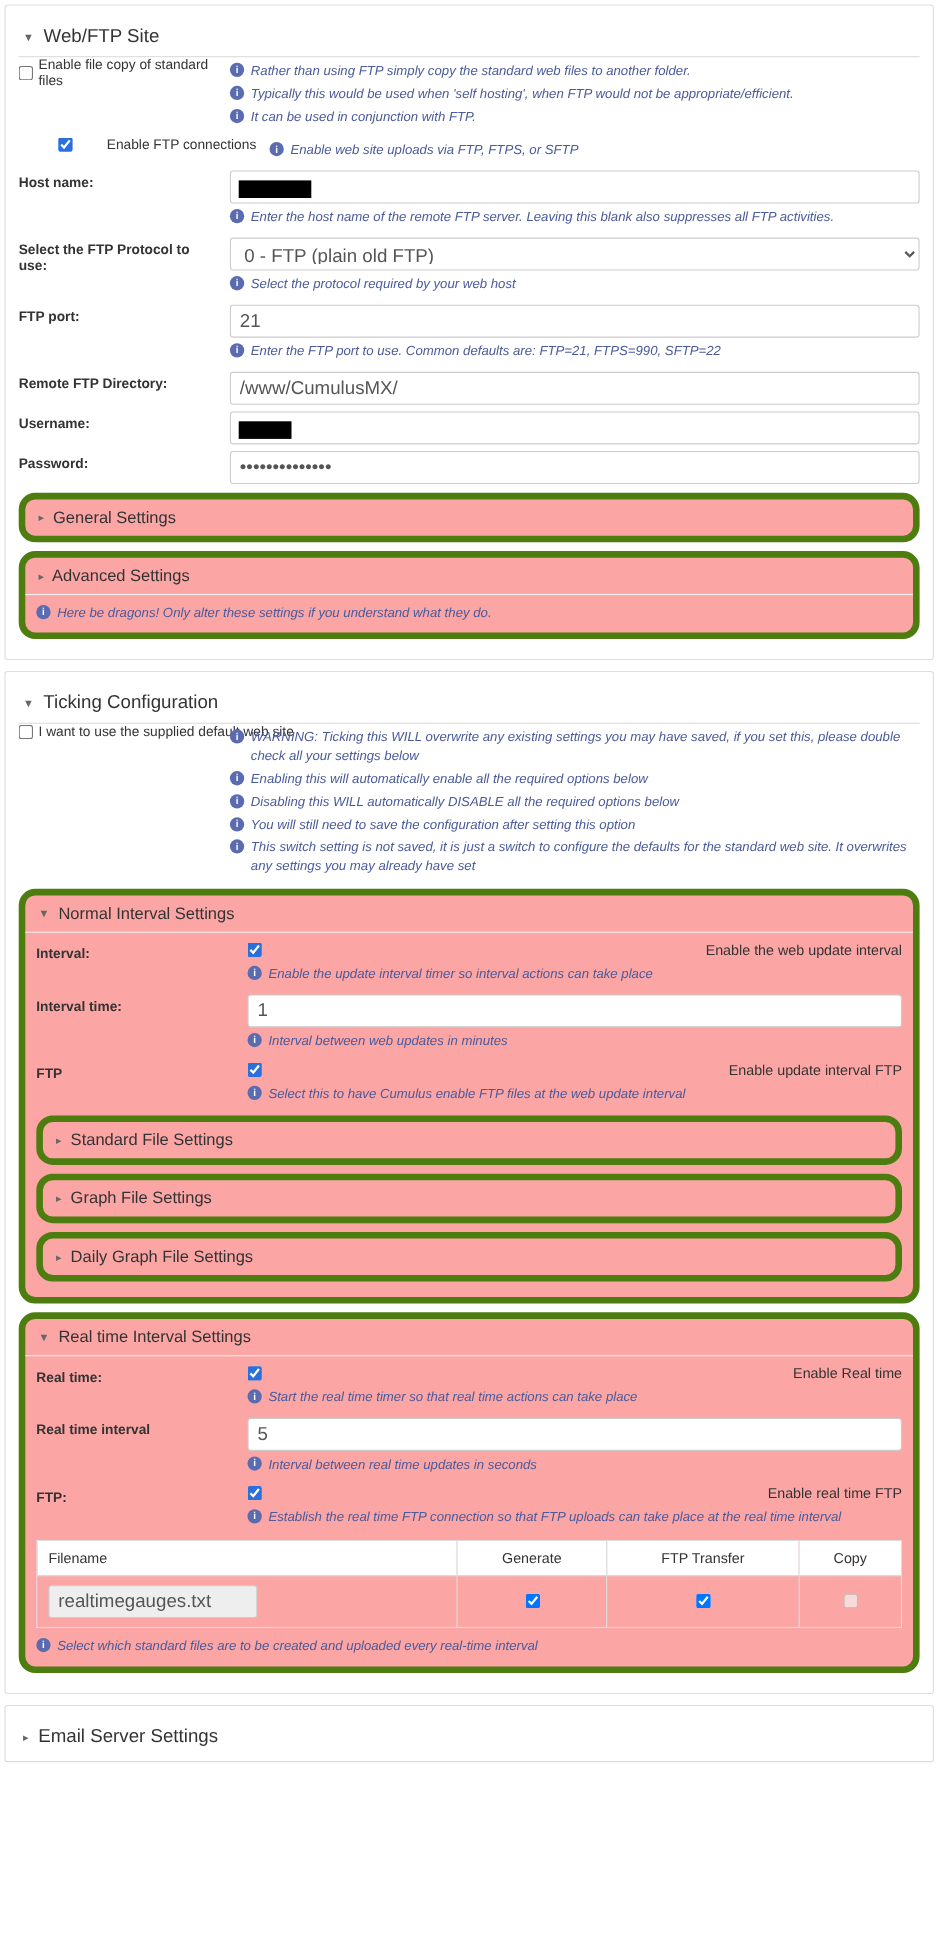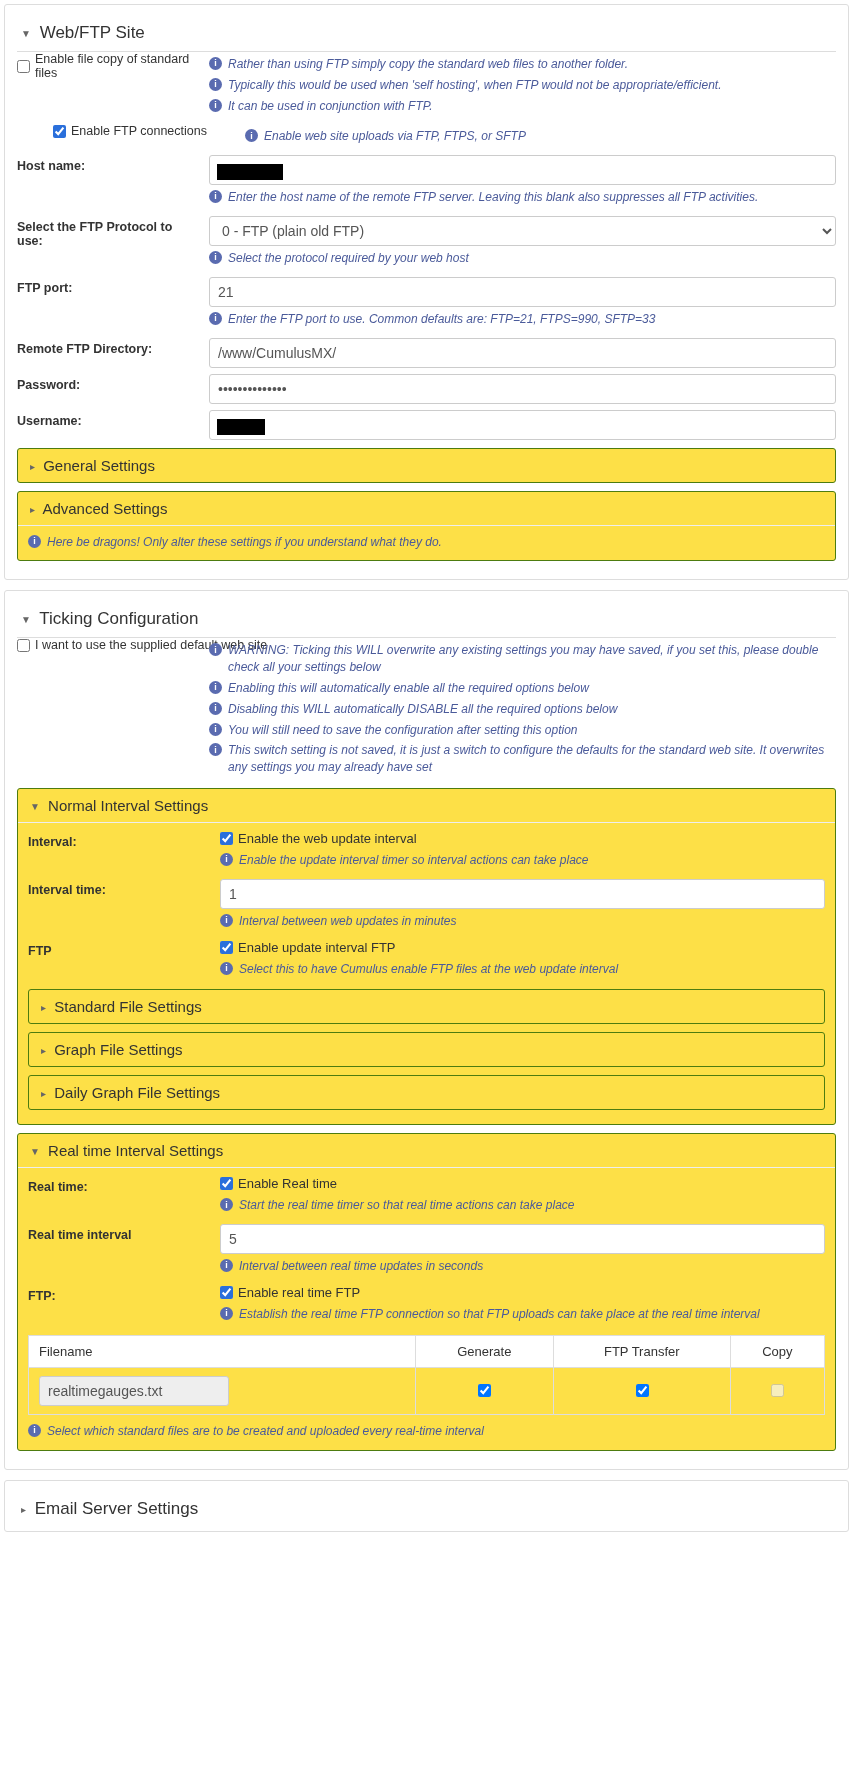--- a/index.html
+++ b/index.html
@@ -31,25 +31,25 @@
     margin-bottom: 0;
   }
   .caret {
     display: inline-block;
     font-size: 10px;
     color: #666;
     margin-right: 4px;
     vertical-align: 1px;
   }
   .sub-panel {
-    border: 1px solid #4d7c0f;
-    border-radius: 3px;
+    border: 6px solid #4d7c0f;
+    border-radius: 15px;
     margin: 8px 0;
     padding: 0 10px 6px 10px;
-    background: #fde047;
+    background: #fca5a5;
   }
   .sub-title {
     border-bottom: 1px solid #eee;
     margin: 0 -10px 8px -10px;
     padding: 8px 12px;
     font-size: 15px;
     color: #333;
   }
   .sub-title.collapsed-sub {
     border-bottom: none;
@@ -70,20 +70,21 @@
     flex-shrink: 0;
   }
   .value-col {
     flex: 1;
     min-width: 0;
   }
   .checkbox-line {
     display: flex;
     align-items: center;
     margin-bottom: 6px;
+    justify-content: space-between;
   }
   .checkbox-line input[type=checkbox] {
     margin: 0 5px 0 0;
     accent-color: #2a6fdb;
   }
   .help {
     color: #4a5a9a;
     font-style: italic;
     font-size: 12px;
     margin: 4px 0;
@@ -107,21 +108,21 @@
     color: #fff;
     font-size: 9px;
     font-weight: bold;
     font-style: normal;
   }
   input[type=text], input[type=password], select {
     width: 100%;
     border: 1px solid #ccc;
     border-radius: 3px;
     padding: 5px 8px;
-    font-size: 14px;
+    font-size: 17px;
     color: #555;
     height: 30px;
     background: #fff;
   }
   .blackbox {
     background: #000;
     width: 66px;
     height: 16px;
     margin: 2px 0;
     display: inline-block;
@@ -224,46 +225,46 @@
           </div>
       </div>
     </div>
 
     <div class="form-row">
       <div class="label-col">FTP port:</div>
       <div class="value-col">
         <input type="text" value="21" style="">
         <div class="help">
             <span class="info-icon">i</span>
-            <span>Enter the FTP port to use. Common defaults are: FTP=21, FTPS=990, SFTP=33</span>
+            <span>Enter the FTP port to use. Common defaults are: FTP=21, FTPS=990, SFTP=22</span>
           </div>
       </div>
     </div>
 
     <div class="form-row">
       <div class="label-col">Remote FTP Directory:</div>
       <div class="value-col">
         <input type="text" value="/www/CumulusMX/" style="">
-      </div>
-    </div>
-
-    <div class="form-row">
-      <div class="label-col">Password:</div>
-      <div class="value-col">
-        <input type="password" value="••••••••••••••" style="">
       </div>
     </div>
 
     <div class="form-row">
       <div class="label-col">Username:</div>
       <div class="value-col">
         <div style="position:relative;">
           <input type="text" value="" style="">
           <span class="blackbox sm" style="position:absolute;left:8px;top:7px;"></span>
         </div>
+      </div>
+    </div>
+
+    <div class="form-row">
+      <div class="label-col">Password:</div>
+      <div class="value-col">
+        <input type="password" value="••••••••••••••" style="">
       </div>
     </div>
 
     <div class="sub-panel">
       <div class="sub-title collapsed-sub">
         <span class="caret">▸</span>
         <span>General Settings</span>
       </div>
     </div>
 

